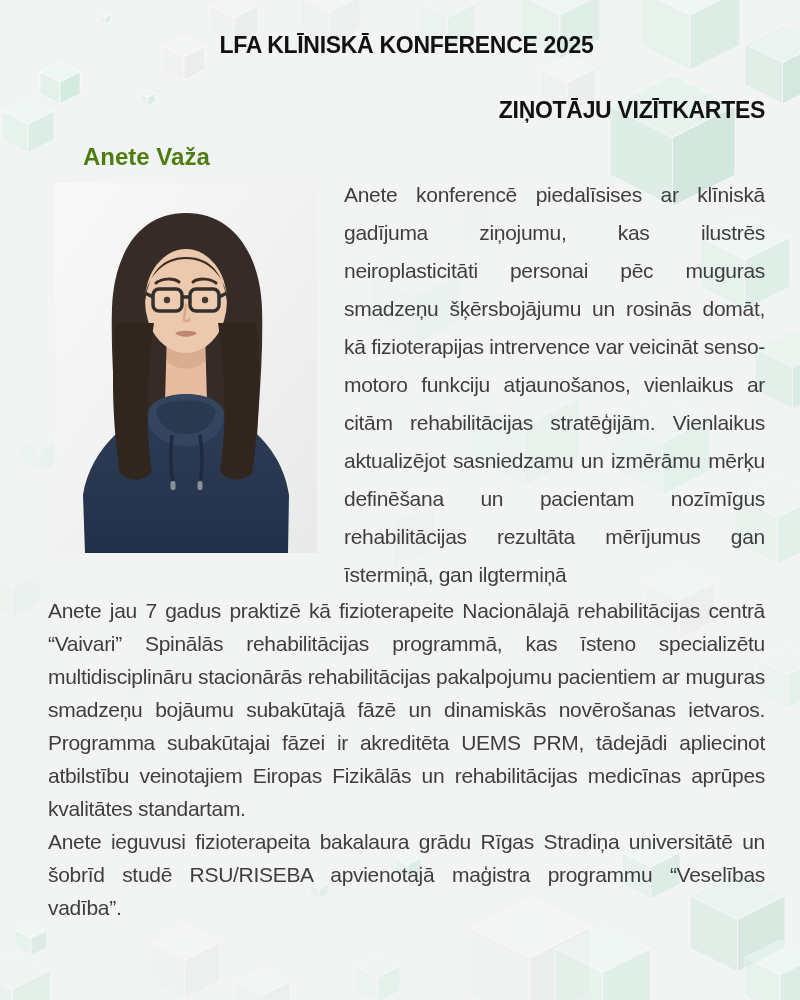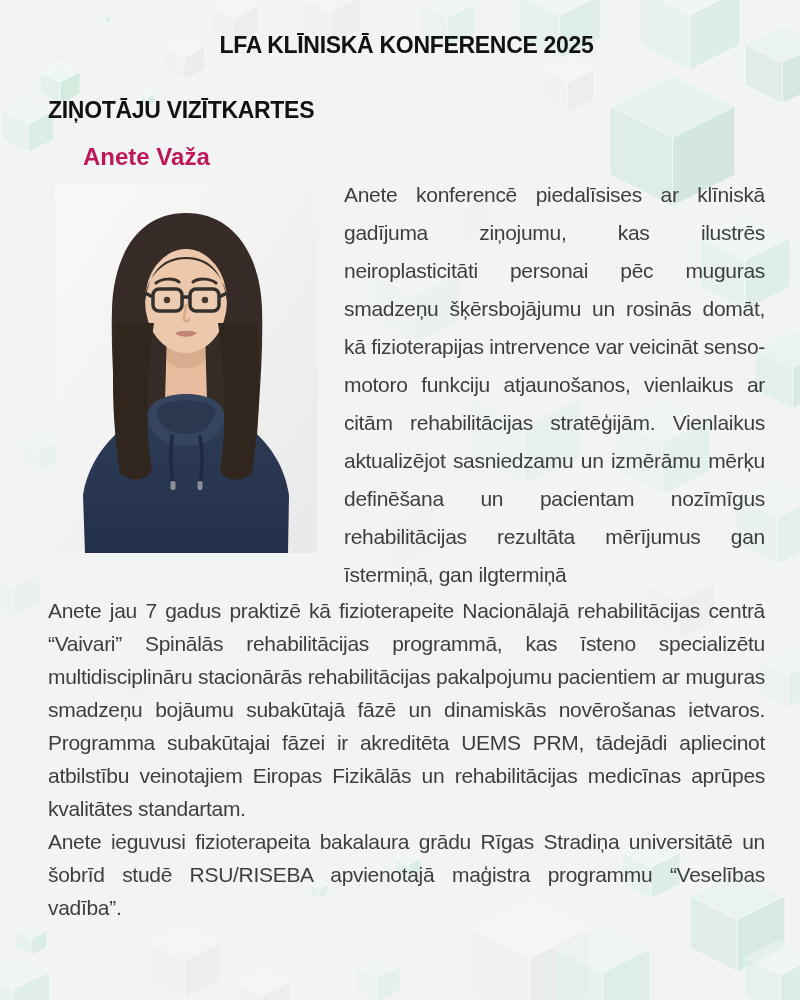--- a/index.html
+++ b/index.html
@@ -11,25 +11,25 @@
     background:#f2f4f3; overflow:hidden;
   }
   .bg-layer { position:absolute; inset:0; z-index:0; }
   .content { position:relative; z-index:1; padding:30px 35px 0 48px; }
 
   .title {
     text-align:center; font-size:23px; font-weight:bold;
     color:#121212; letter-spacing:-0.3px; line-height:30px;
   }
   .subtitle {
-    text-align:left; font-size:23px; font-weight:bold;
+    text-align:right; font-size:23px; font-weight:bold;
     color:#121212; letter-spacing:-0.3px; line-height:30px; margin-top:35px;
   }
   .speaker-name {
-    font-size:24px; font-weight:bold; color:#be185d;
+    font-size:24px; font-weight:bold; color:#4d7c0f;
     line-height:32px; margin-top:16px; margin-left:35px;
   }
 
   .profile-row { display:flex; margin-top:10px; align-items:flex-start;gap:13px; }
   .photo-frame {
     flex:none; width:262px; height:370px; margin-left:7px;
     overflow:hidden;
   }
   .photo-frame svg { display:block; width:100%; height:100%; }
 

